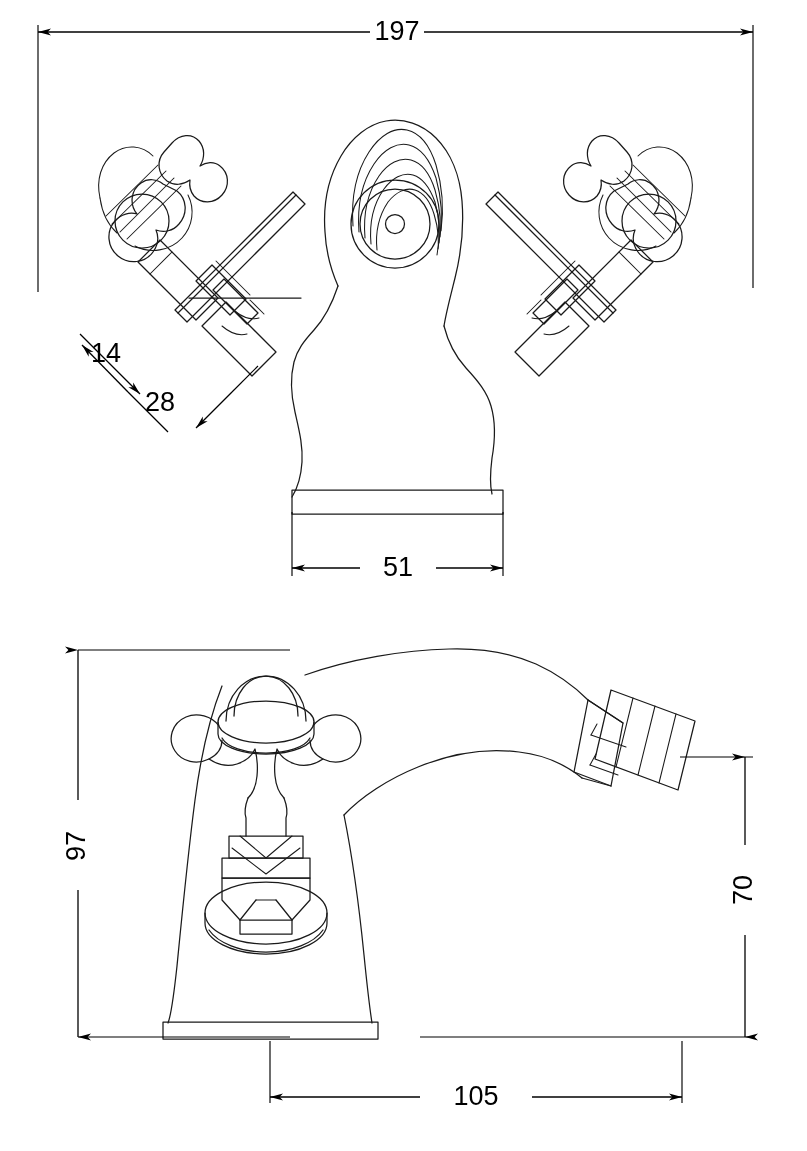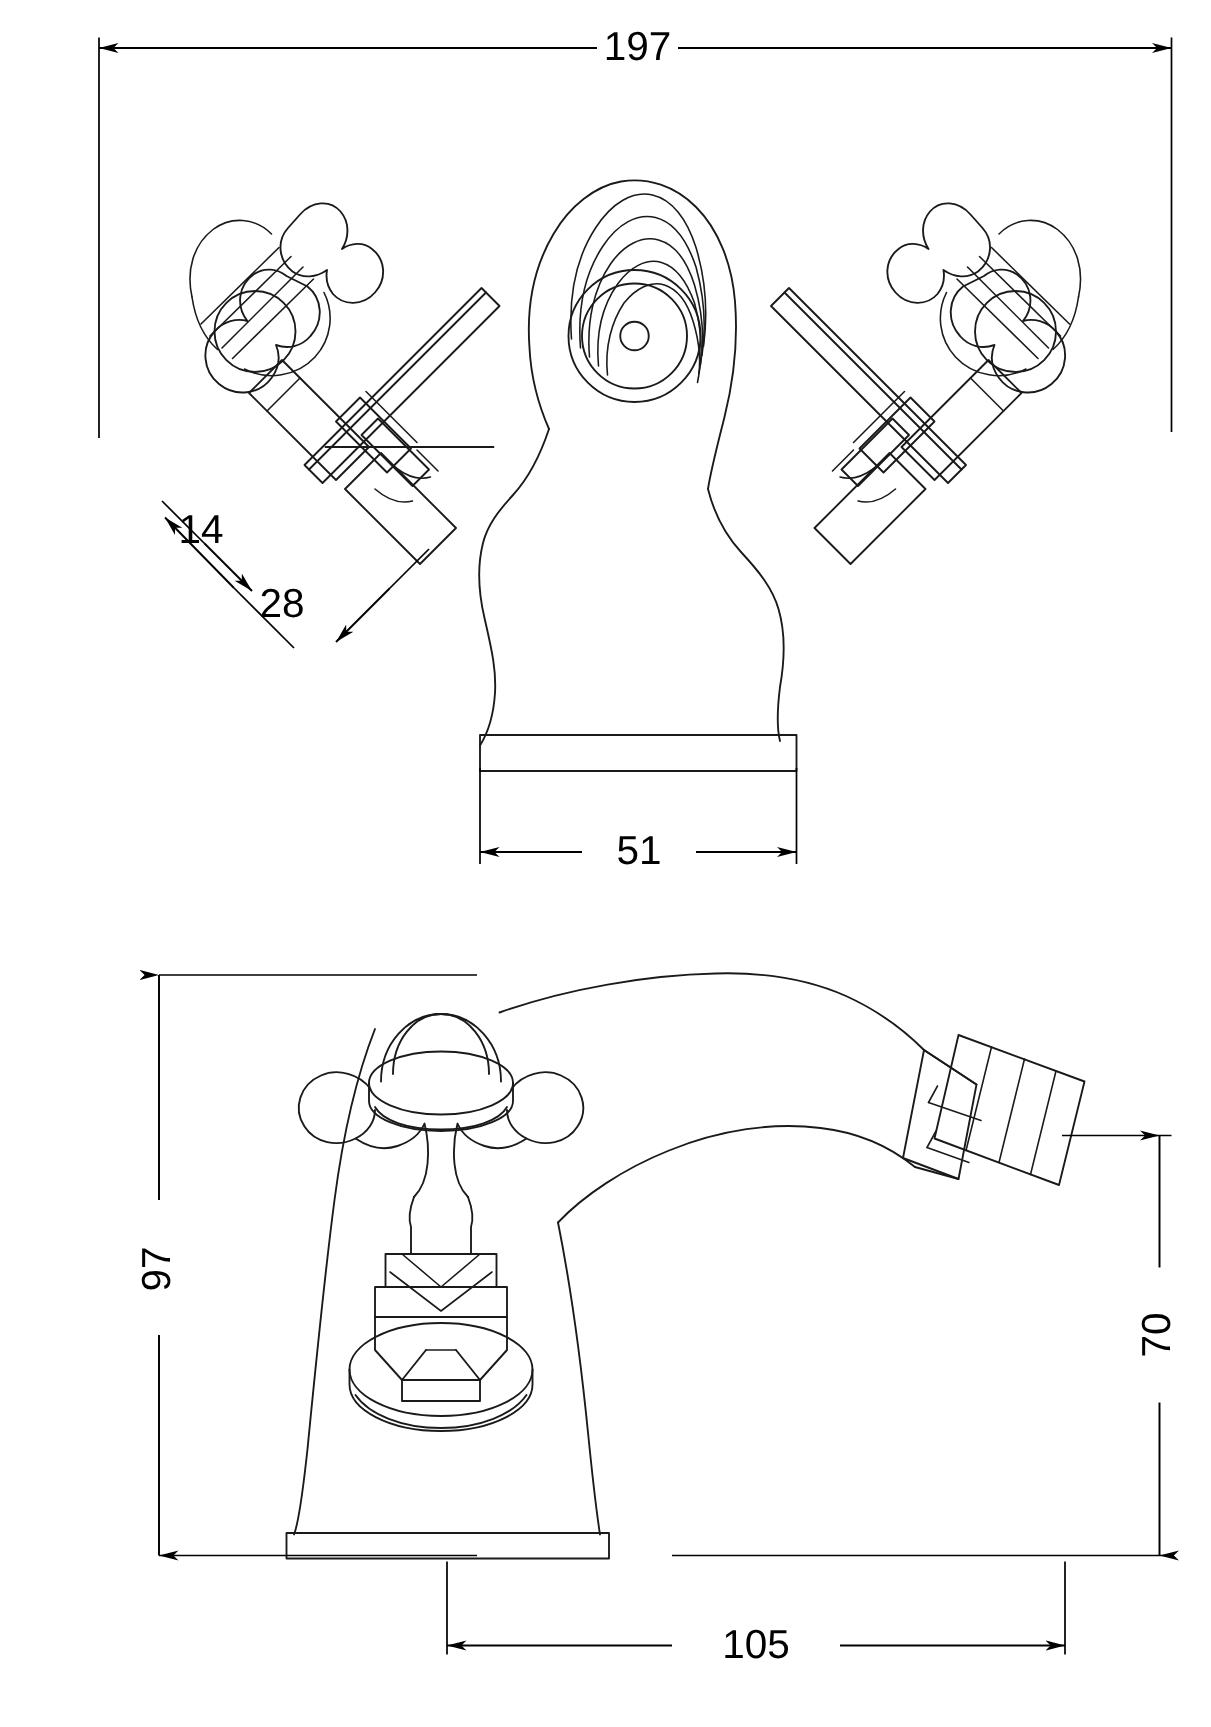--- a/index.html
+++ b/index.html
@@ -2,21 +2,21 @@
 <html><head>
 <meta charset="utf-8">
 <title>Technical Drawing</title>
 <style>
   html,body{margin:0;padding:0;background:#ffffff;}
   body{
     width:807px;height:1151px;overflow:hidden;
     font-family:"Liberation Sans","DejaVu Sans",sans-serif;
     -webkit-font-smoothing:antialiased;
   }
-  #sheet{position:relative;width:730px;height:1151px;background:#fff;margin-left:28px;}
+  #sheet{position:relative;width:730px;height:1151px;background:#fff;}
   svg{display:block;position:absolute;top:0;left:0;}
   .dim-text{
     font-family:"Liberation Sans","DejaVu Sans",sans-serif;
     font-size:27px;fill:#000;font-weight:400;
     dominant-baseline:middle;text-anchor:middle;
   }
   .obj{fill:none;stroke:#1a1a1a;stroke-width:1.25;stroke-linejoin:round;stroke-linecap:round;}
   .obj-thin{fill:none;stroke:#1a1a1a;stroke-width:1.05;stroke-linejoin:round;stroke-linecap:round;}
   .dimline{fill:none;stroke:#000;stroke-width:1.3;}
   .extline{fill:none;stroke:#000;stroke-width:1.15;}

